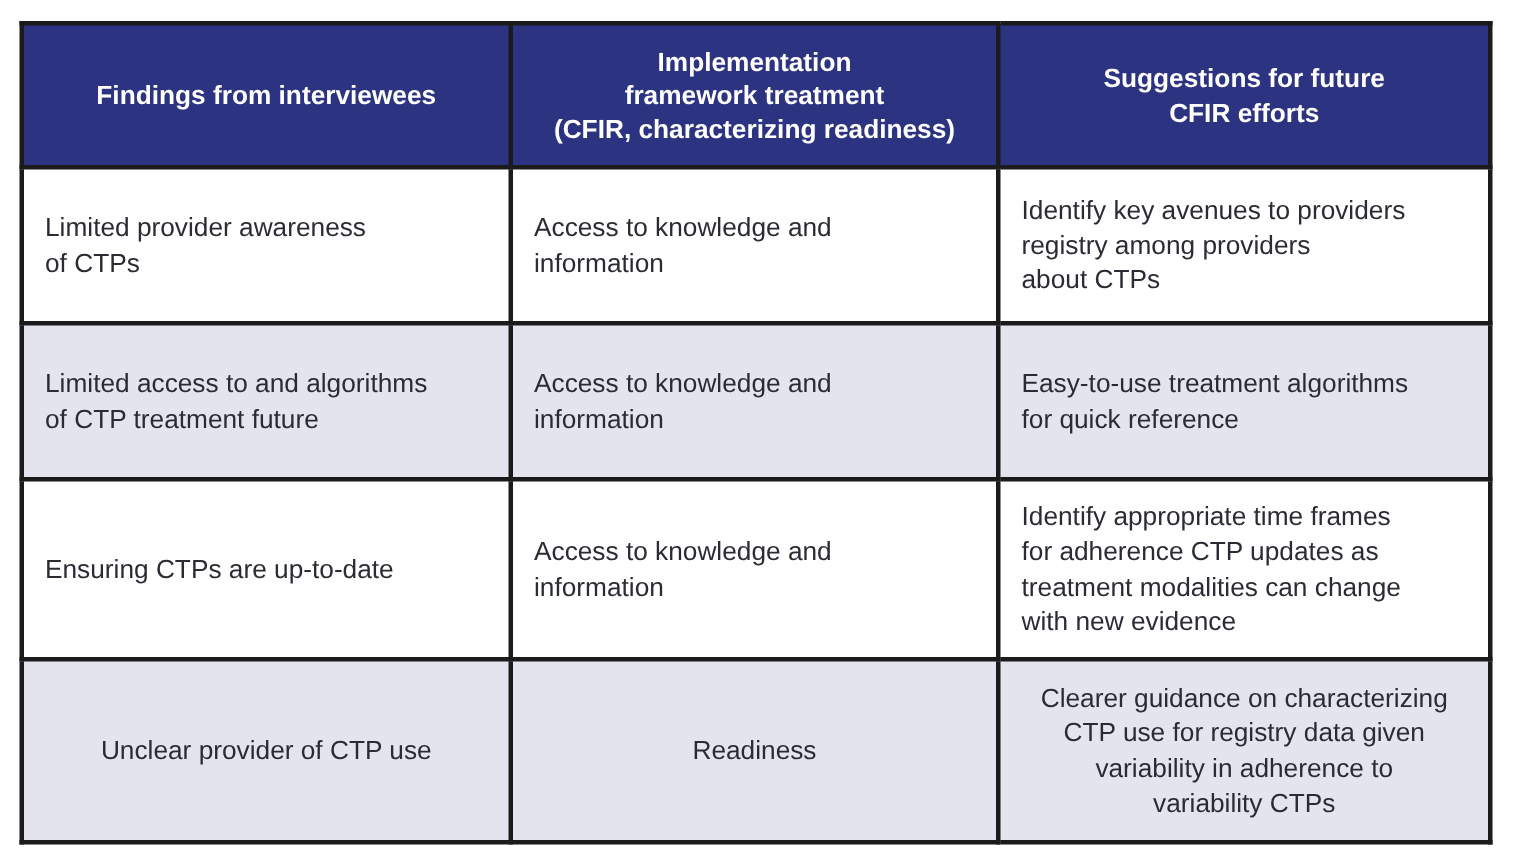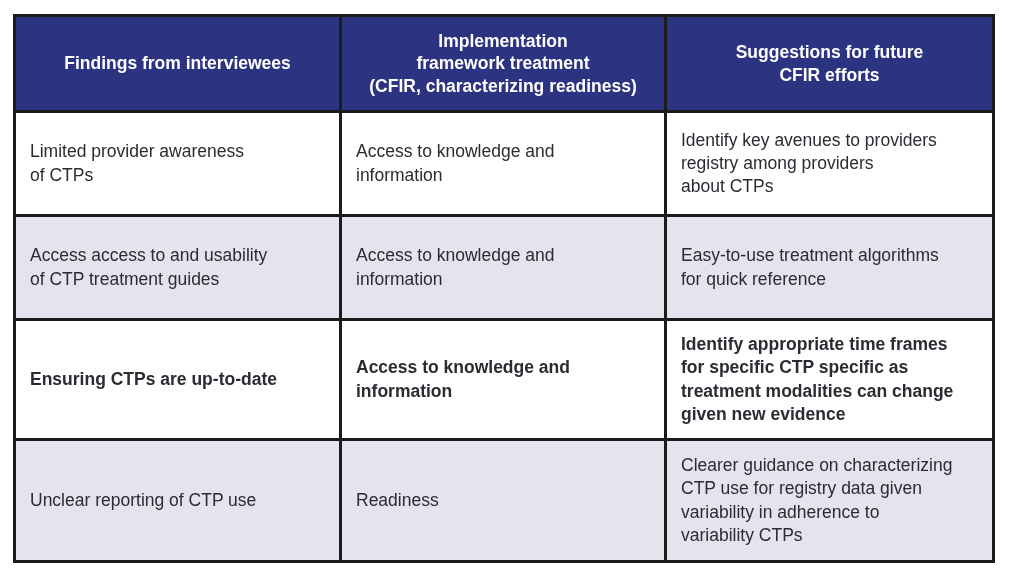--- a/index.html
+++ b/index.html
@@ -58,22 +58,22 @@
     padding: 6px 14px;
     text-align: left;
   }
   tbody td .cell-line { display: block; }
 
   tr.row-plain td { background: #ffffff; }
   tr.row-shaded td { background: #e4e4ef; }
 
   tr.r1 td { height: 104px; }
   tr.r2 td { height: 104px; }
-  tr.r3 td { height: 120px; font-weight: bold; }
-  tr.r4 td { height: 122px; }
+  tr.r3 td { height: 120px; }
+  tr.r4 td { height: 122px; text-align: center; }
 </style>
 </head>
 <body>
 
 <div id="table-wrap">
   <table class="findings-table">
     <colgroup>
       <col class="c1">
       <col class="c2">
       <col class="c3">
@@ -107,22 +107,22 @@
         </td>
         <td>
           <span class="cell-line">Identify key avenues to providers</span>
           <span class="cell-line">registry among providers</span>
           <span class="cell-line">about CTPs</span>
         </td>
       </tr>
 
       <tr class="row-shaded r2">
         <td>
-          <span class="cell-line">Access access to and usability</span>
-          <span class="cell-line">of CTP treatment guides</span>
+          <span class="cell-line">Limited access to and algorithms</span>
+          <span class="cell-line">of CTP treatment future</span>
         </td>
         <td>
           <span class="cell-line">Access to knowledge and</span>
           <span class="cell-line">information</span>
         </td>
         <td>
           <span class="cell-line">Easy-to-use treatment algorithms</span>
           <span class="cell-line">for quick reference</span>
         </td>
       </tr>
@@ -130,29 +130,29 @@
       <tr class="row-plain r3">
         <td>
           <span class="cell-line">Ensuring CTPs are up-to-date</span>
         </td>
         <td>
           <span class="cell-line">Access to knowledge and</span>
           <span class="cell-line">information</span>
         </td>
         <td>
           <span class="cell-line">Identify appropriate time frames</span>
-          <span class="cell-line">for specific CTP specific as</span>
+          <span class="cell-line">for adherence CTP updates as</span>
           <span class="cell-line">treatment modalities can change</span>
-          <span class="cell-line">given new evidence</span>
+          <span class="cell-line">with new evidence</span>
         </td>
       </tr>
 
       <tr class="row-shaded r4">
         <td>
-          <span class="cell-line">Unclear reporting of CTP use</span>
+          <span class="cell-line">Unclear provider of CTP use</span>
         </td>
         <td>
           <span class="cell-line">Readiness</span>
         </td>
         <td>
           <span class="cell-line">Clearer guidance on characterizing</span>
           <span class="cell-line">CTP use for registry data given</span>
           <span class="cell-line">variability in adherence to</span>
           <span class="cell-line">variability CTPs</span>
         </td>

